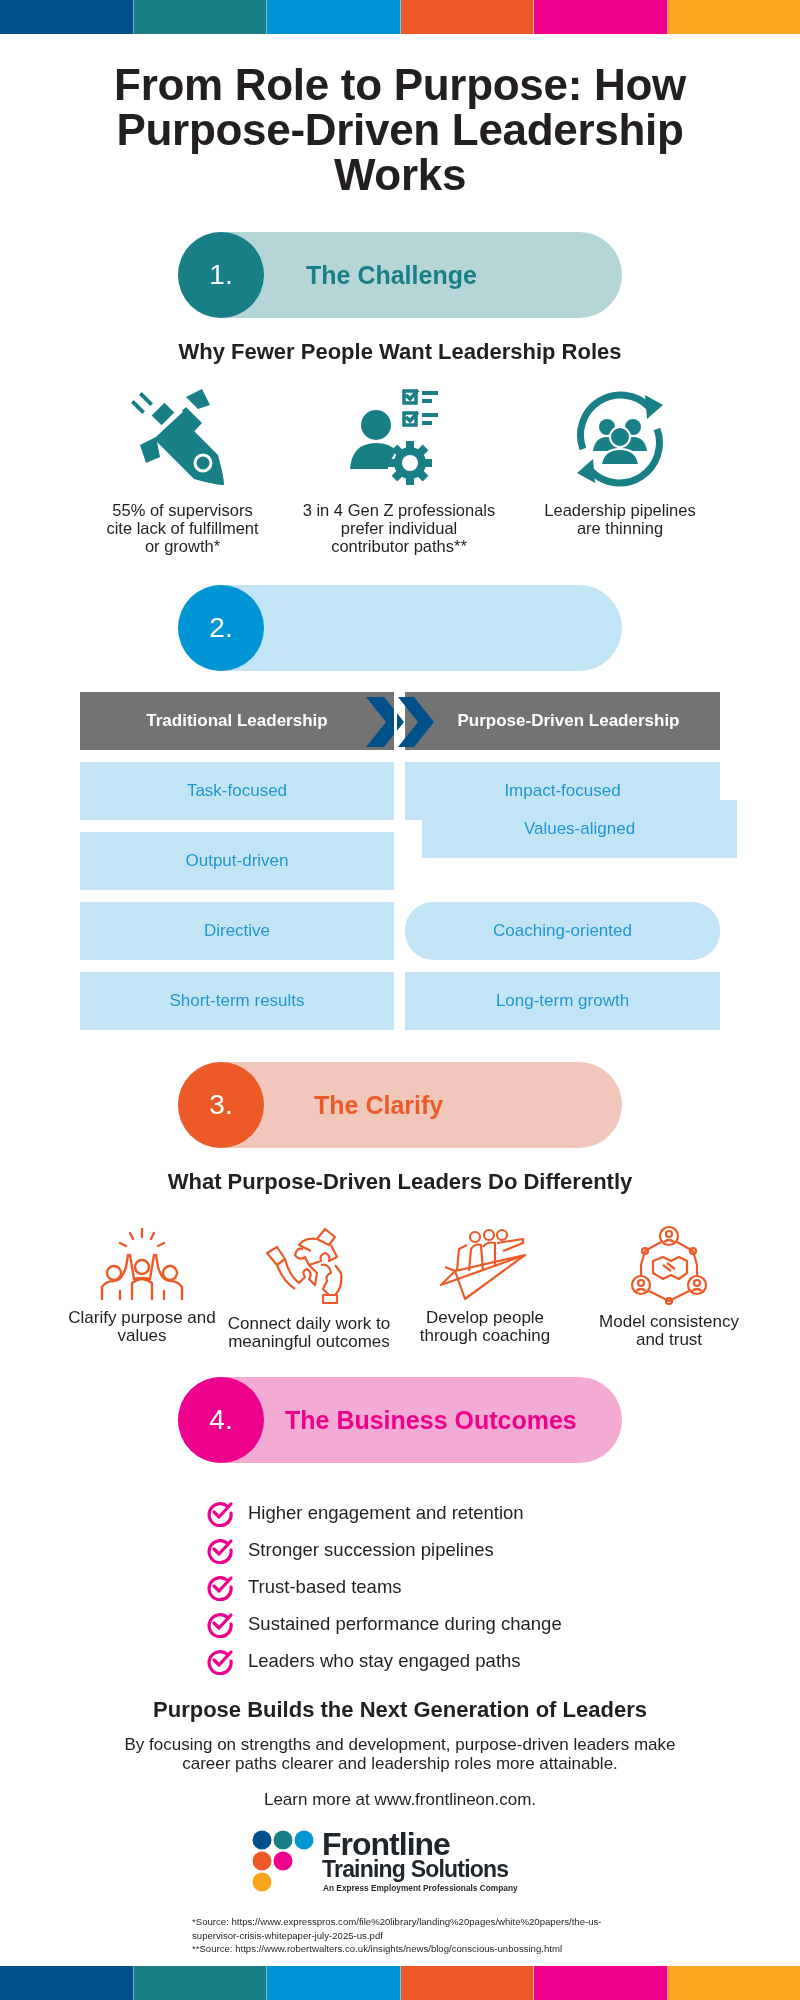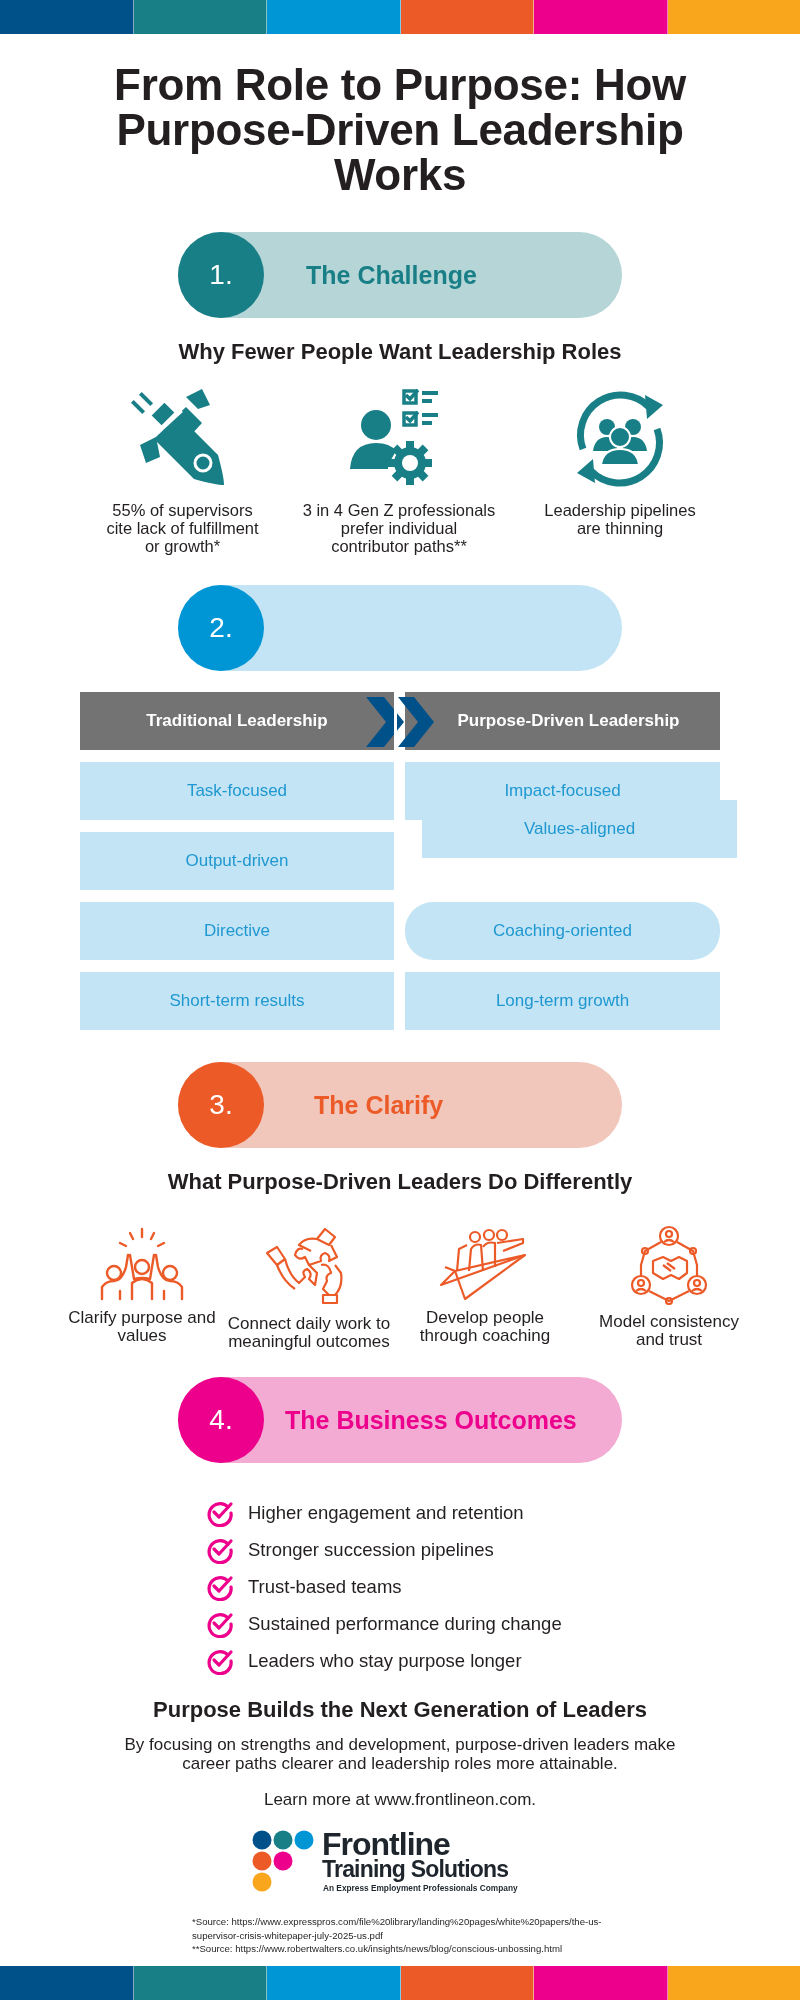--- a/index.html
+++ b/index.html
@@ -316,21 +316,21 @@
       <path d="M22 8 A11 11 0 1 0 25 14" fill="none" stroke="#ec008c" stroke-width="3.2" stroke-linecap="round"></path>
       <path d="M8 13 L13 18 L25 5" fill="none" stroke="#ec008c" stroke-width="3.2" stroke-linecap="round" stroke-linejoin="round"></path>
     </svg>
     <span>Sustained performance during change</span>
   </div>
   <div class="outcome">
     <svg width="28" height="28" viewBox="0 0 28 28">
       <path d="M22 8 A11 11 0 1 0 25 14" fill="none" stroke="#ec008c" stroke-width="3.2" stroke-linecap="round"></path>
       <path d="M8 13 L13 18 L25 5" fill="none" stroke="#ec008c" stroke-width="3.2" stroke-linecap="round" stroke-linejoin="round"></path>
     </svg>
-    <span>Leaders who stay purpose longer</span>
+    <span>Leaders who stay engaged paths</span>
   </div>
 </div>
 
 <div class="closing-title">Purpose Builds the Next Generation of Leaders</div>
 <div class="closing-text">
   <div>By focusing on strengths and development, purpose-driven leaders make</div>
   <div>career paths clearer and leadership roles more attainable.</div>
 </div>
 <div class="learn-more">Learn more at www.frontlineon.com.</div>
 

